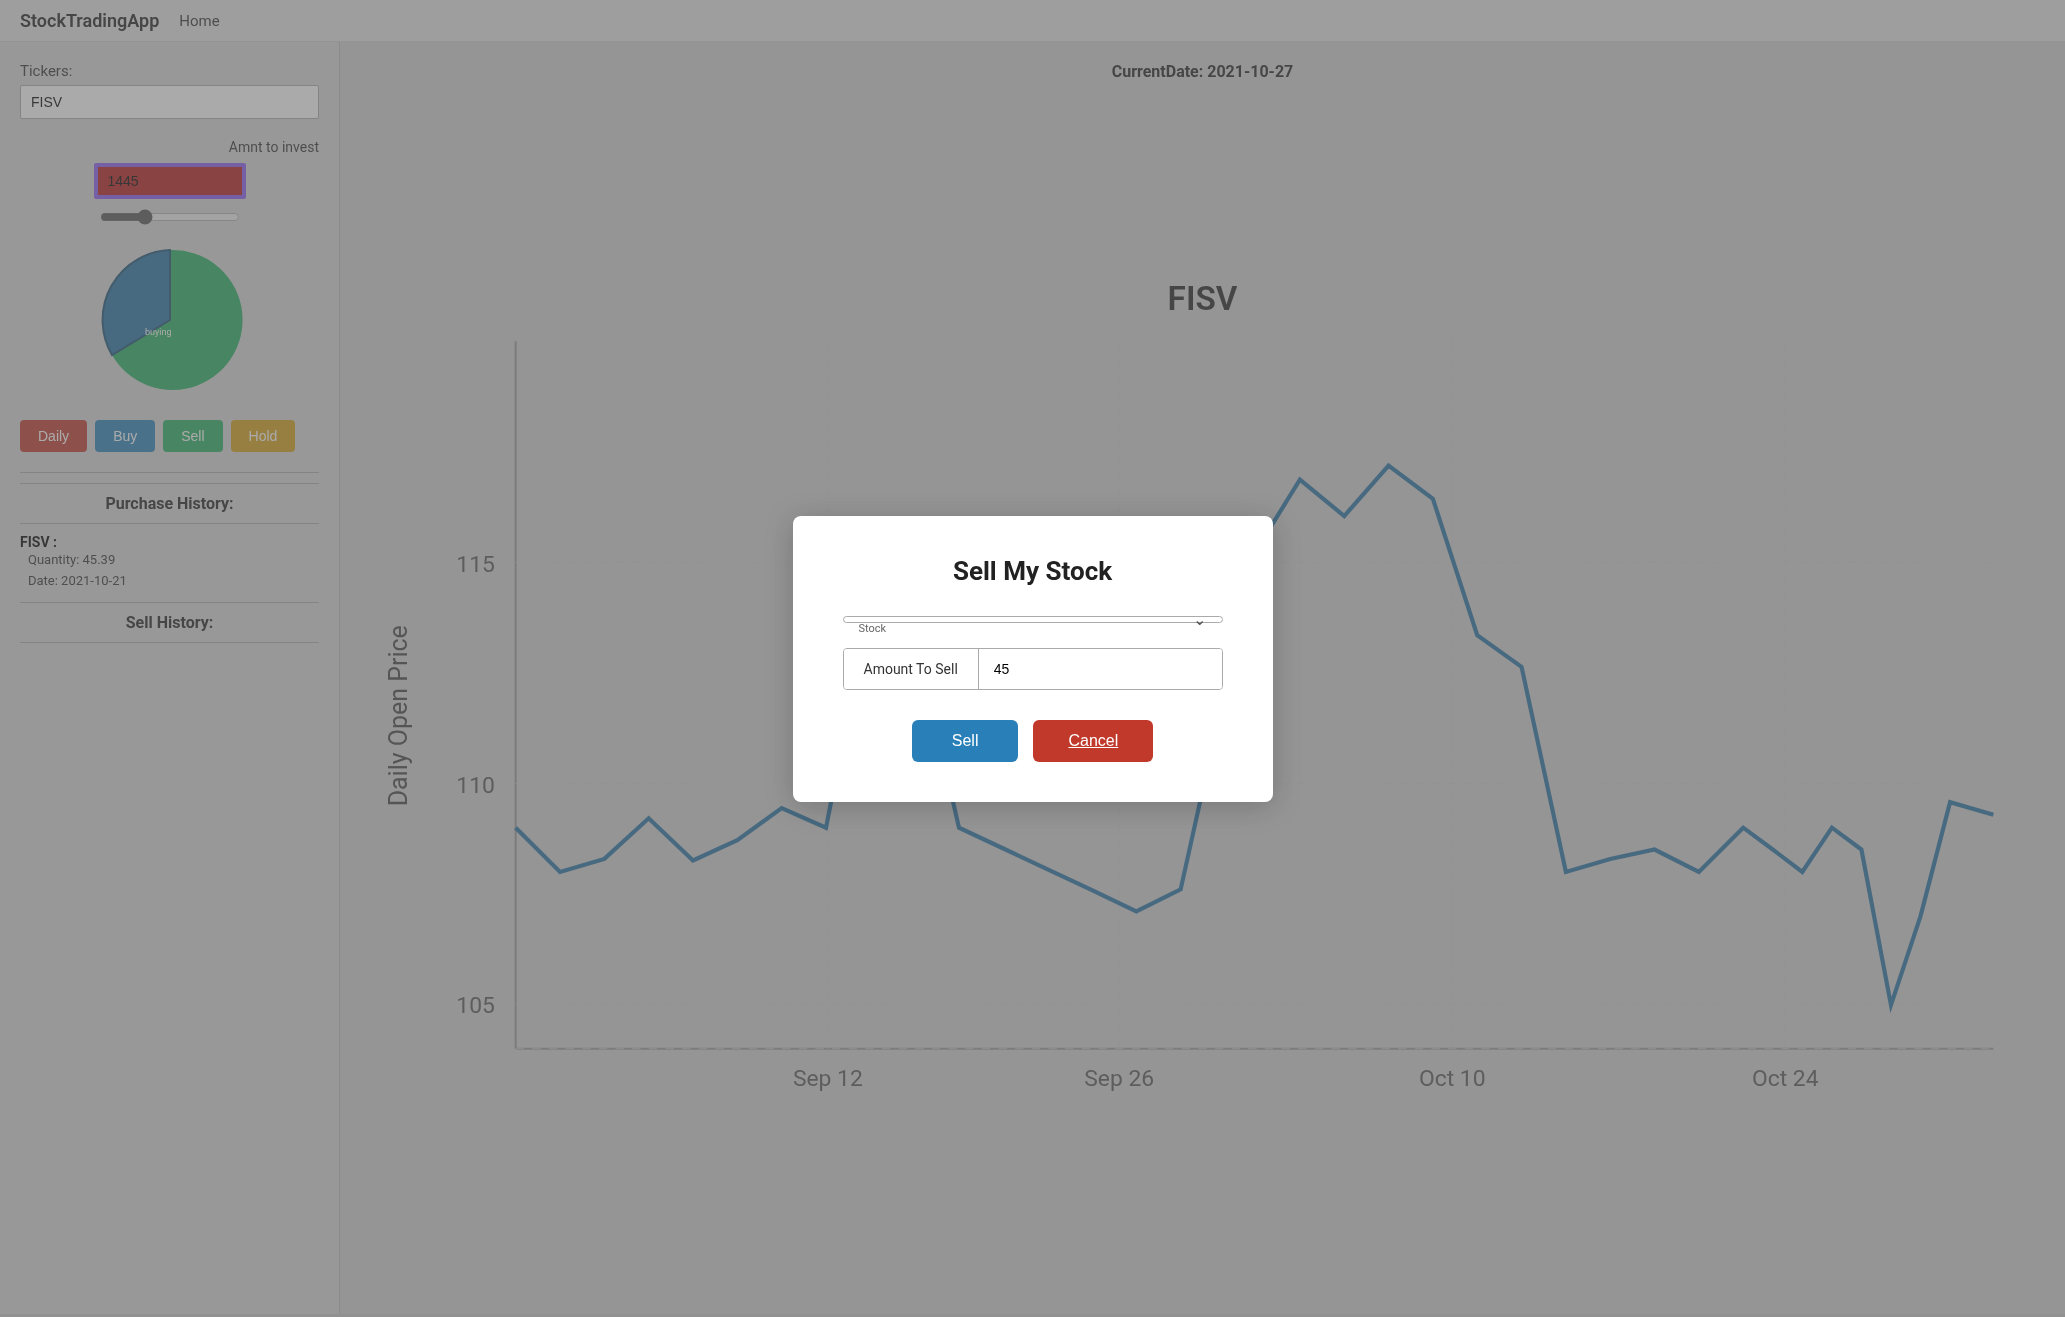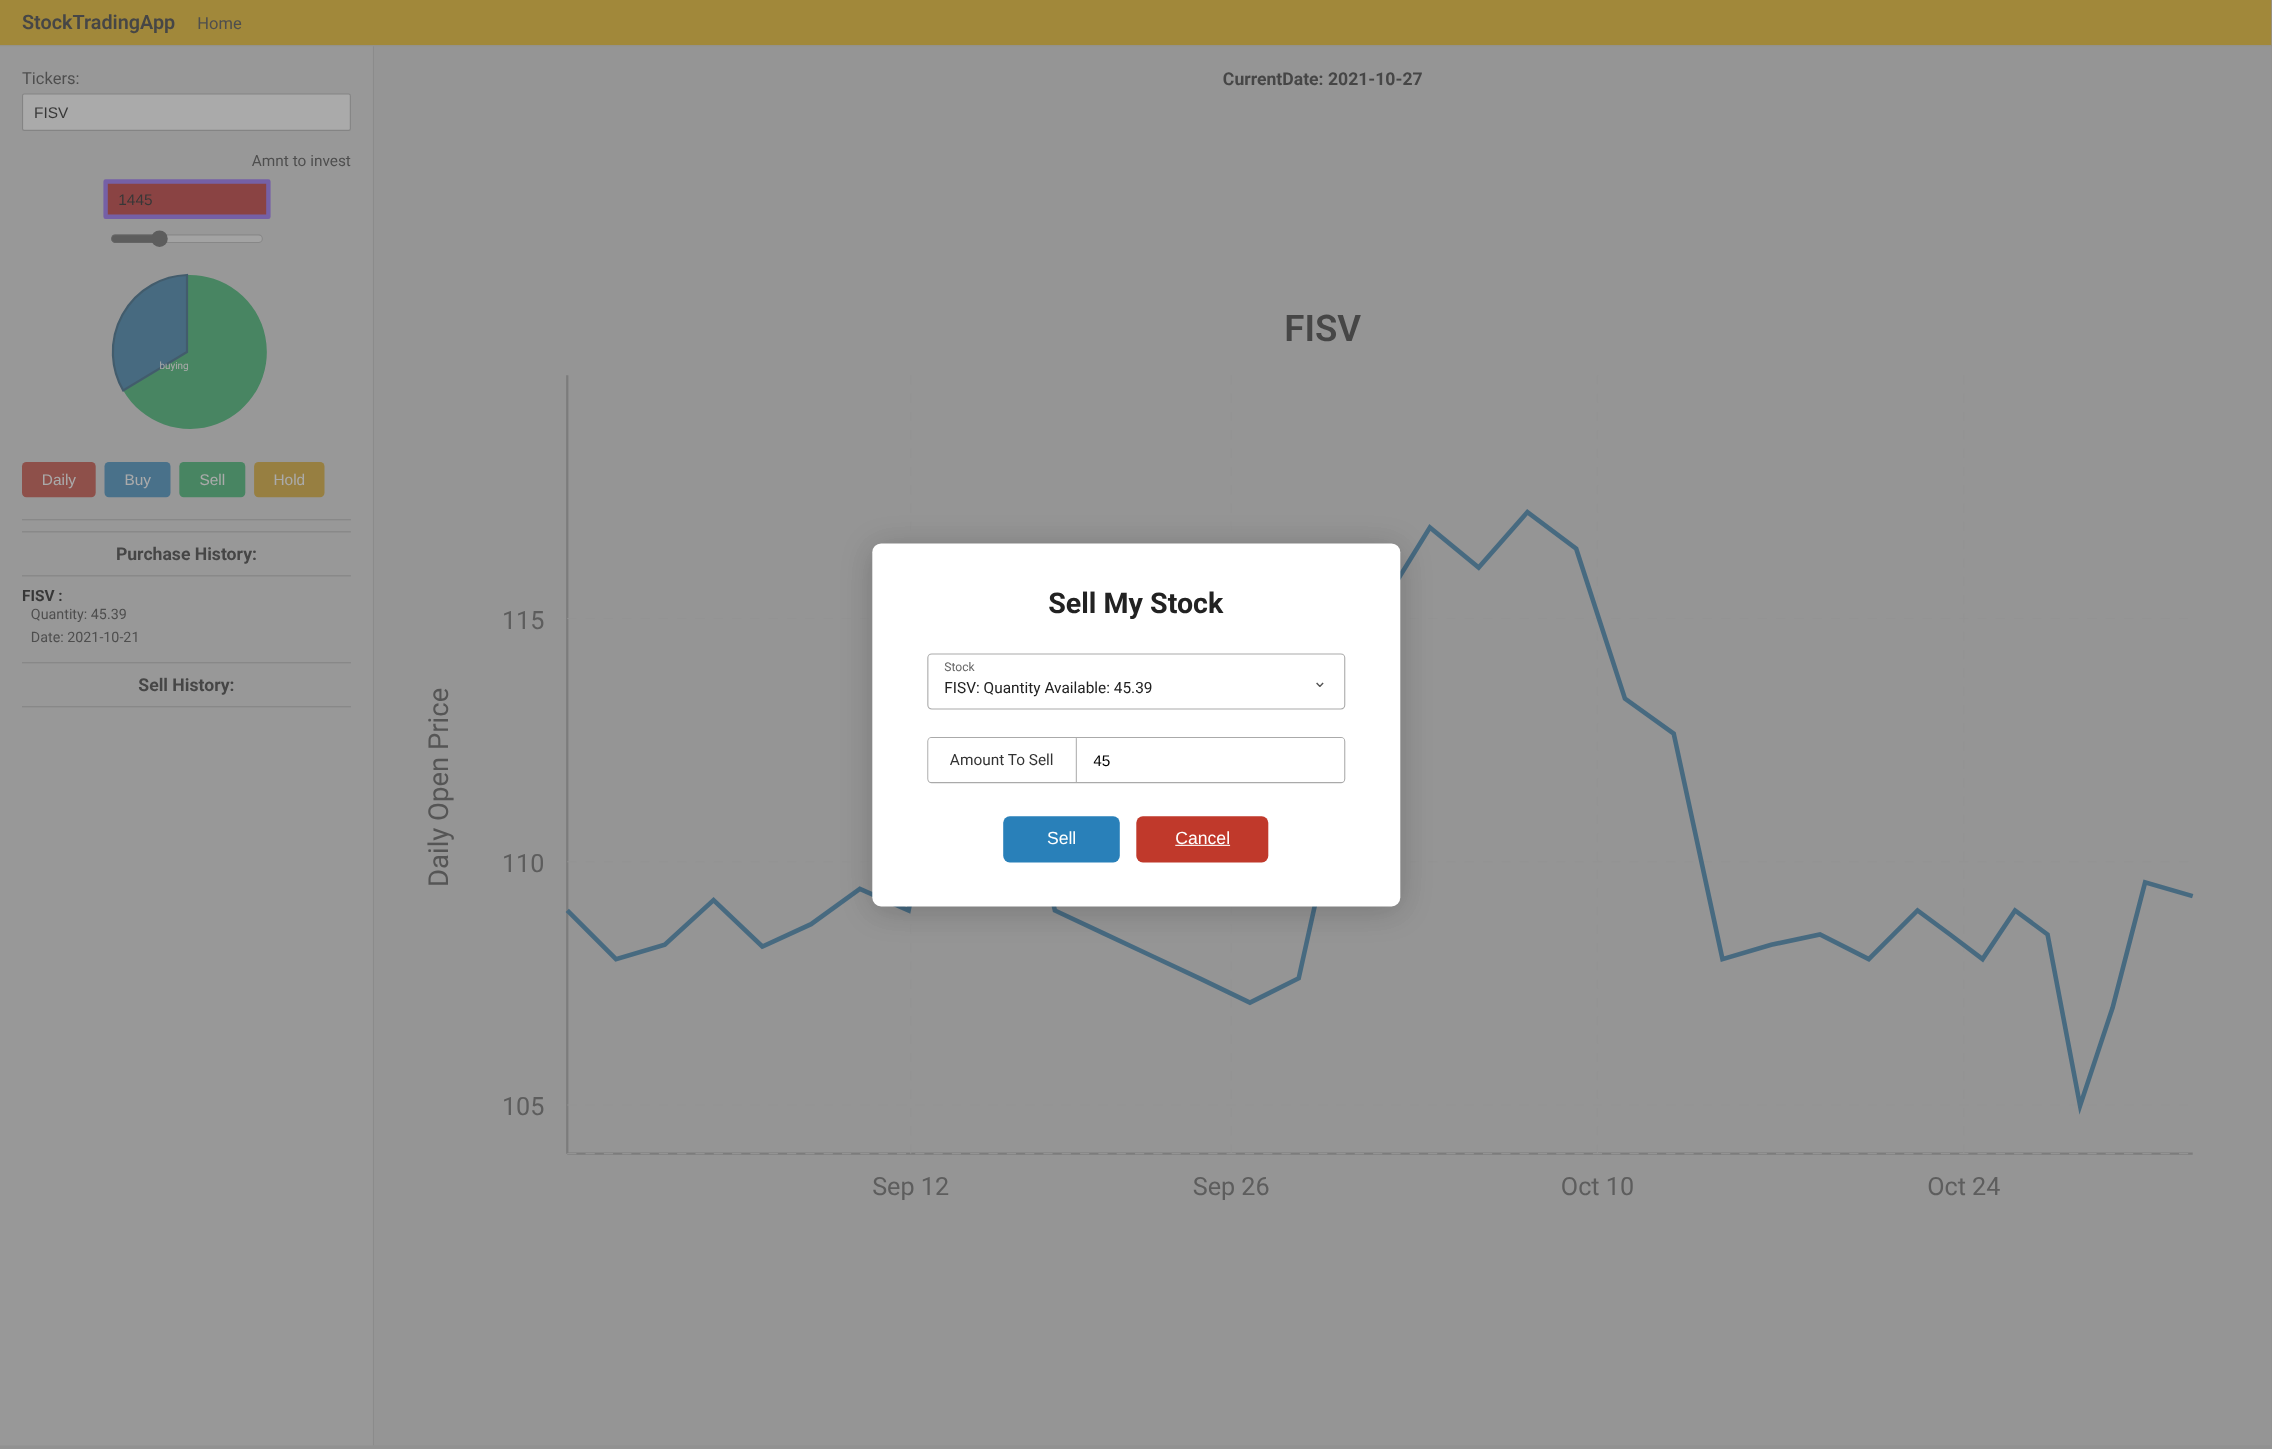--- a/index.html
+++ b/index.html
@@ -5,21 +5,21 @@
     * { box-sizing: border-box; margin: 0; padding: 0; }
     body {
       font-family: -apple-system, BlinkMacSystemFont, 'Segoe UI', Roboto, sans-serif;
       background: #c8c8c8;
       min-height: 100vh;
       position: relative;
     }
 
     
     .navbar {
-      background: #eab308;
+      background: #e5e5e5;
       border-bottom: 1px solid #ccc;
       display: flex;
       align-items: center;
       padding: 10px 20px;
       gap: 20px;
     }
     .navbar-brand {
       font-size: 18px;
       font-weight: 600;
       color: #222;
@@ -407,21 +407,20 @@
     </div>
   </main>
 </div>
 
 <div class="modal-overlay">
   <div class="modal">
     <div class="modal-title">Sell My Stock</div>
 
     <div class="dropdown-wrapper" style="margin-bottom:25px; position:relative; cursor:pointer;">
       <span class="modal-dropdown-label">Stock</span>
-      <div class="dropdown-value">FISV: Quantity Available: 45.39</div>
       <span class="dropdown-arrow">⌄</span>
     </div>
 
     <div class="amount-row">
       <div class="amount-label-cell">Amount To Sell</div>
       <input class="amount-input" type="text" value="45" style="">
     </div>
 
     <div class="modal-buttons">
       <button class="btn-modal-sell">Sell</button>

